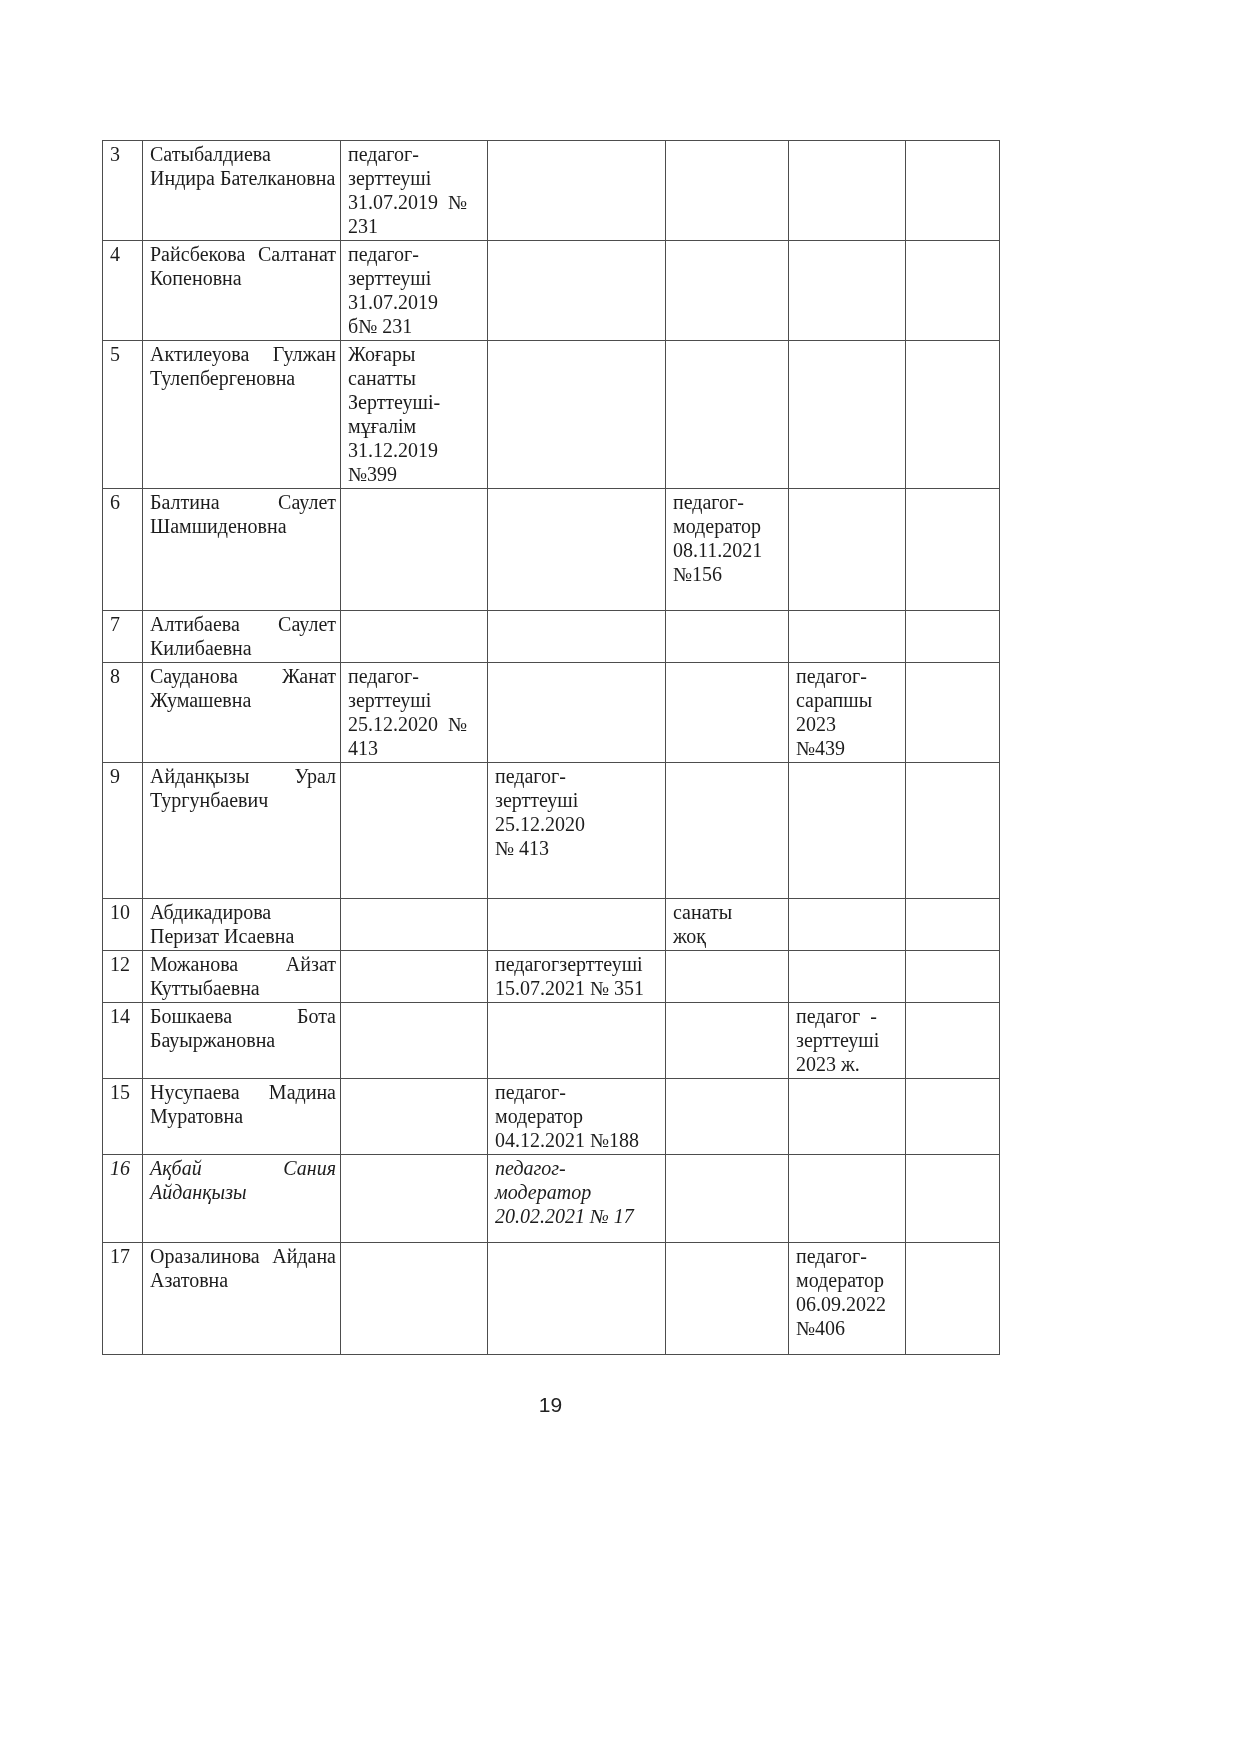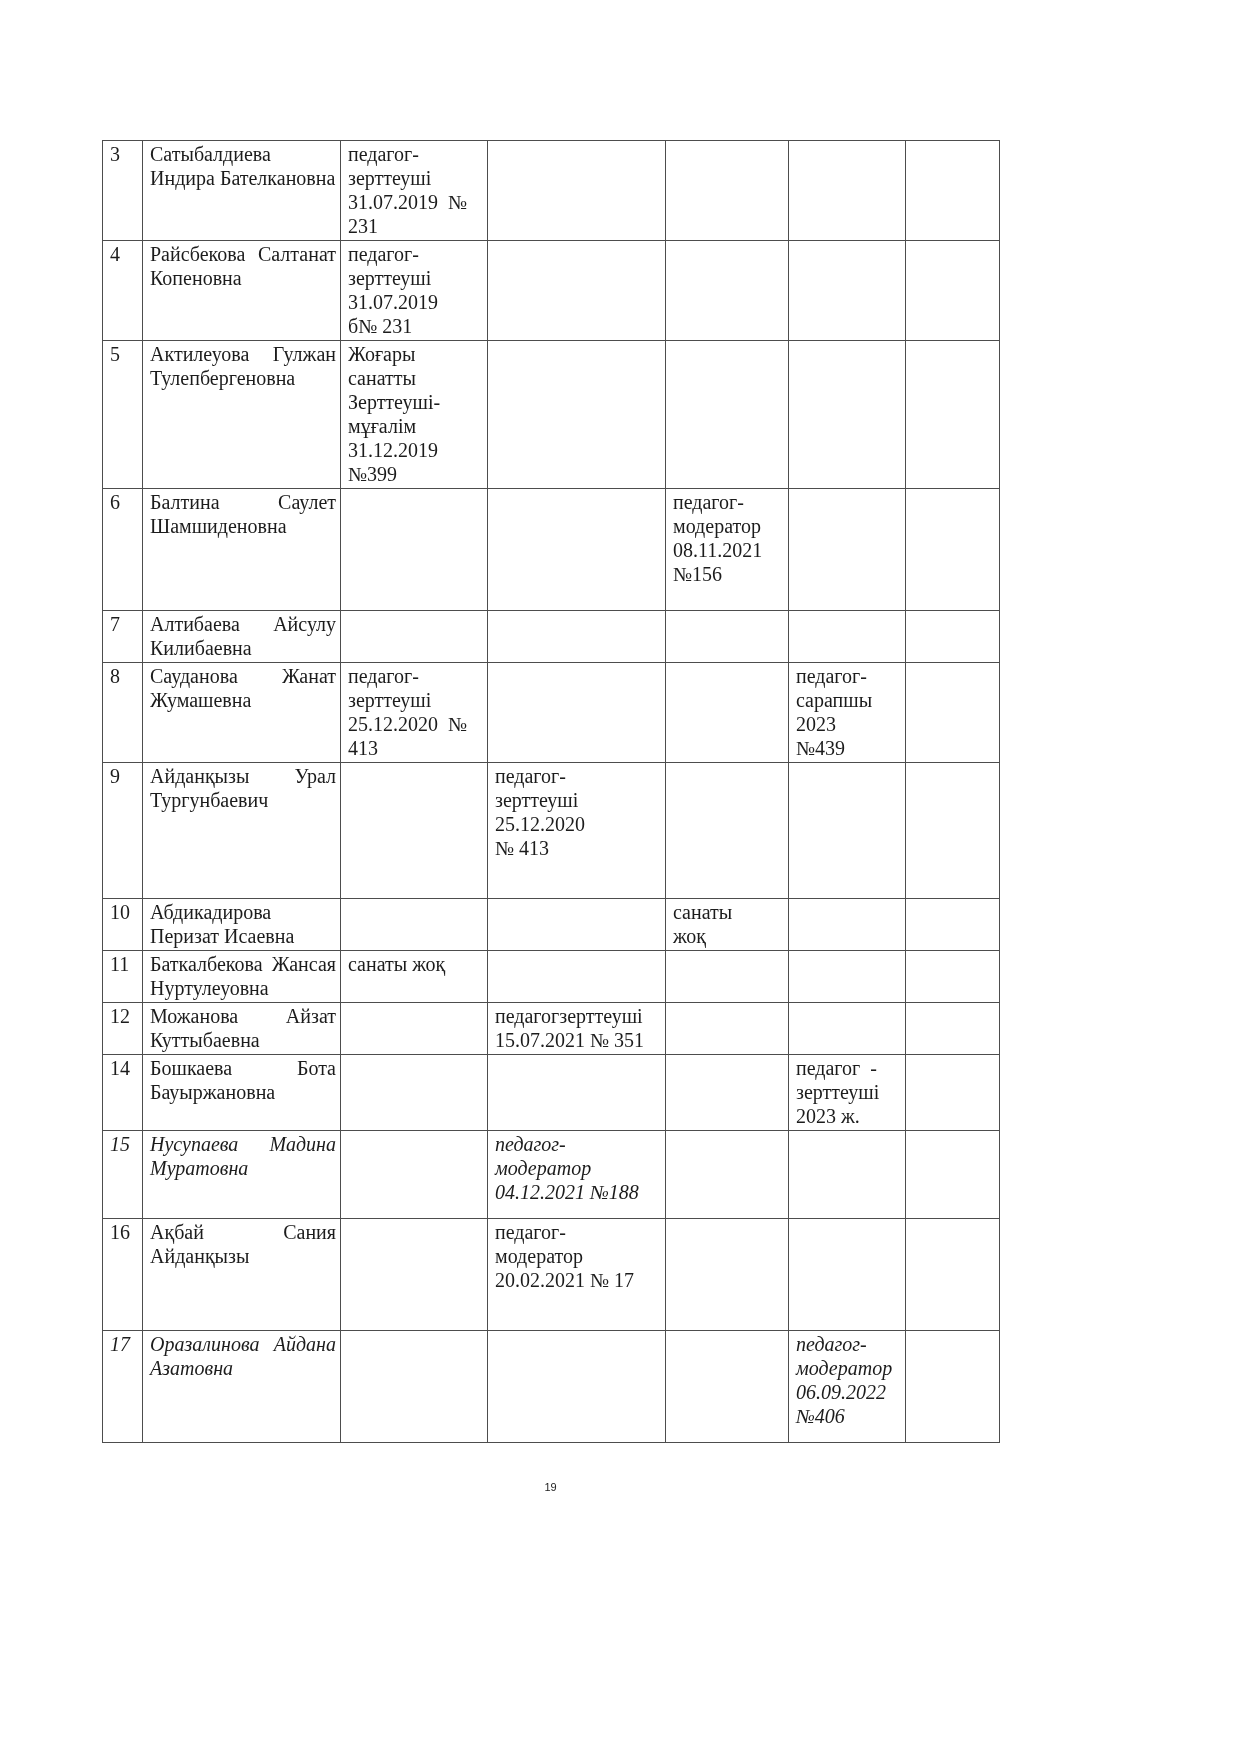--- a/index.html
+++ b/index.html
@@ -54,21 +54,21 @@
   tbody tr:nth-child(7)  { height: 136px; }  
   tbody tr:nth-child(12) { height: 88px; font-style: italic;  }  
   tbody tr:nth-child(13) { height: 112px; margin-left: 36px; }  
   tbody tr:nth-child(14) { height: 112px; font-style: italic; }  
 
   .page-footer {
     margin-top: 38px;
     width: 897px;
     text-align: center;
     font-family: "Liberation Sans", "DejaVu Sans", sans-serif;
-    font-size: 11px;
+    font-size: 21px;
     color: #222222;
   }
 </style>
 </head>
 <body>
 
 <div class="page">
   <div class="content">
     <table class="qual-table">
       <colgroup>
@@ -126,21 +126,21 @@
             <td class="cell-lines"></td>
             <td class="cell-lines">педагог-
 модератор
 08.11.2021
 №156</td>
             <td class="cell-lines"></td>
             <td class="cell-lines"></td>
           </tr>
           <tr>
             <td class="cell-num">7</td>
-            <td class="cell-name">Алтибаева Айсулу Килибаевна</td>
+            <td class="cell-name">Алтибаева Саулет Килибаевна</td>
             <td class="cell-lines"></td>
             <td class="cell-lines"></td>
             <td class="cell-lines"></td>
             <td class="cell-lines"></td>
             <td class="cell-lines"></td>
           </tr>
           <tr>
             <td class="cell-num">8</td>
             <td class="cell-name">Сауданова Жанат Жумашевна</td>
             <td class="cell-lines">педагог-
@@ -167,29 +167,20 @@
             <td class="cell-lines"></td>
             <td class="cell-lines"></td>
           </tr>
           <tr>
             <td class="cell-num">10</td>
             <td class="cell-name">Абдикадирова Перизат Исаевна</td>
             <td class="cell-lines"></td>
             <td class="cell-lines"></td>
             <td class="cell-lines">санаты
 жоқ</td>
-            <td class="cell-lines"></td>
-            <td class="cell-lines"></td>
-          </tr>
-          <tr>
-            <td class="cell-num">11</td>
-            <td class="cell-name">Баткалбекова Жансая Нуртулеуовна</td>
-            <td class="cell-lines">санаты жоқ</td>
-            <td class="cell-lines"></td>
-            <td class="cell-lines"></td>
             <td class="cell-lines"></td>
             <td class="cell-lines"></td>
           </tr>
           <tr>
             <td class="cell-num">12</td>
             <td class="cell-name">Можанова Айзат Куттыбаевна</td>
             <td class="cell-lines"></td>
             <td class="cell-lines">педагогзерттеуші
 15.07.2021 № 351</td>
             <td class="cell-lines"></td>

